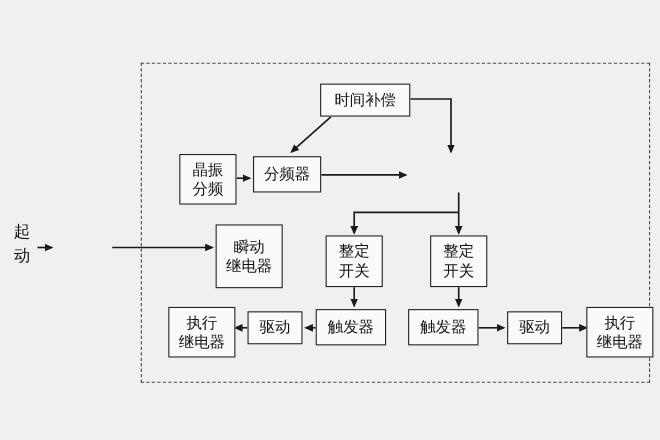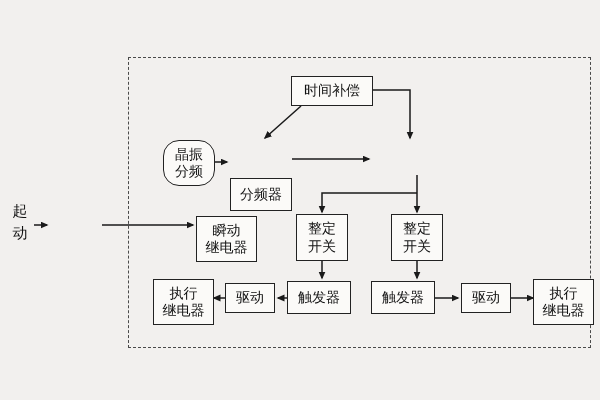--- a/index.html
+++ b/index.html
@@ -97,27 +97,27 @@
   </svg>
 
   <div class="dashed-frame"></div>
 
   <div class="free-label" style="left:6px; top:200px; width:28px;">起
 动</div>
 
 
   <div class="node" style="left:291px; top:76px; width:82px; height:30px;">时间补偿</div>
 
-  <div class="node" style="left:163px; top:140px; width:52px; height:46px;border-radius:16px;">晶振
+  <div class="node" style="left:163px; top:140px; width:52px; height:46px;">晶振
 分频</div>
 
-  <div class="node" style="left:230px; top:142px; width:62px; height:33px;margin-top:36px;">分频器</div>
+  <div class="node" style="left:230px; top:142px; width:62px; height:33px;">分频器</div>
 
 
-  <div class="node" style="left:196px; top:204px; width:61px; height:46px;margin-top:12px;">瞬动
+  <div class="node" style="left:196px; top:204px; width:61px; height:58px;">瞬动
 继电器</div>
 
   <div class="node" style="left:296px; top:214px; width:52px; height:47px;">整定
 开关</div>
 
   <div class="node" style="left:391px; top:214px; width:52px; height:47px;">整定
 开关</div>
 
   <div class="node" style="left:287px; top:281px; width:64px; height:33px;">触发器</div>
 

